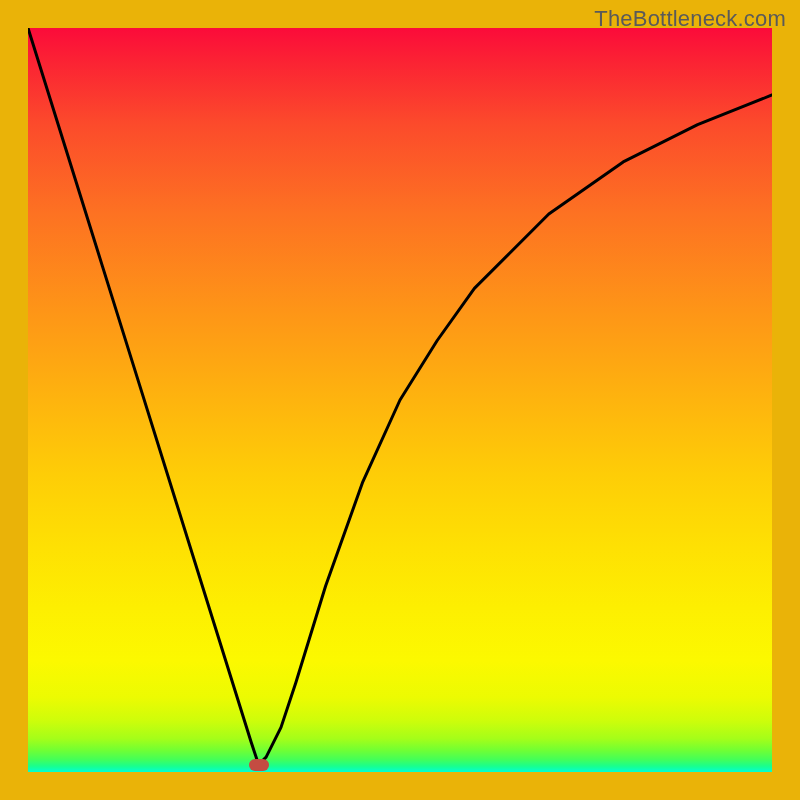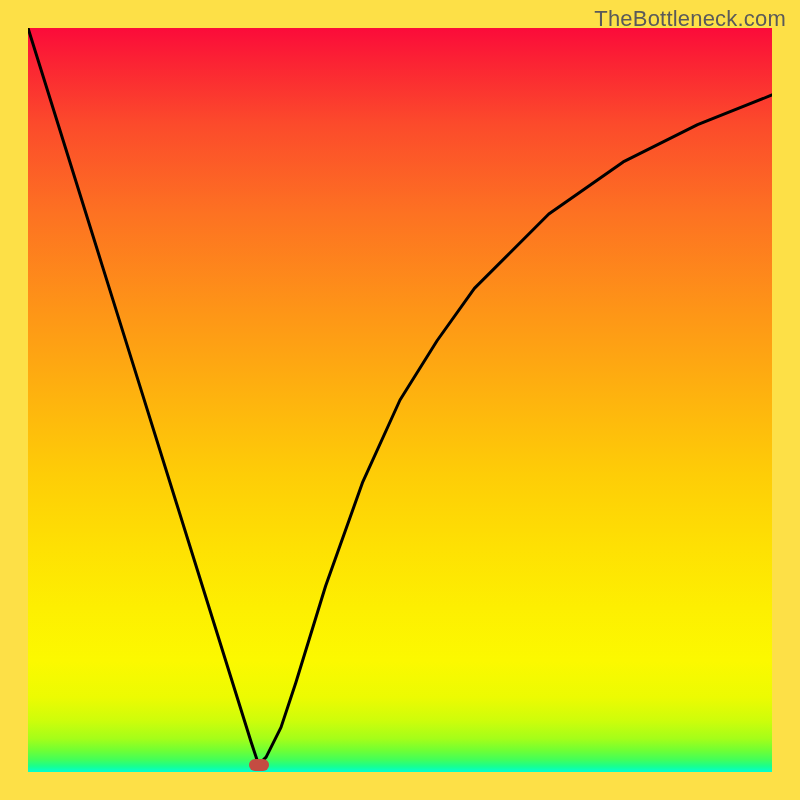--- a/index.html
+++ b/index.html
@@ -8,21 +8,21 @@
     width: 800px;
     height: 800px;
     background: #000;
     font-family: Arial, Helvetica, sans-serif;
     overflow: hidden;
   }
   .frame {
     position: relative;
     width: 800px;
     height: 800px;
-    background: #fde047;
+    background: #eab308;
   }
   .watermark {
     position: absolute;
     top: 6px;
     right: 14px;
     color: #5a5a5a;
     font-size: 22px;
     font-weight: 500;
     letter-spacing: 0.2px;
     z-index: 30;

